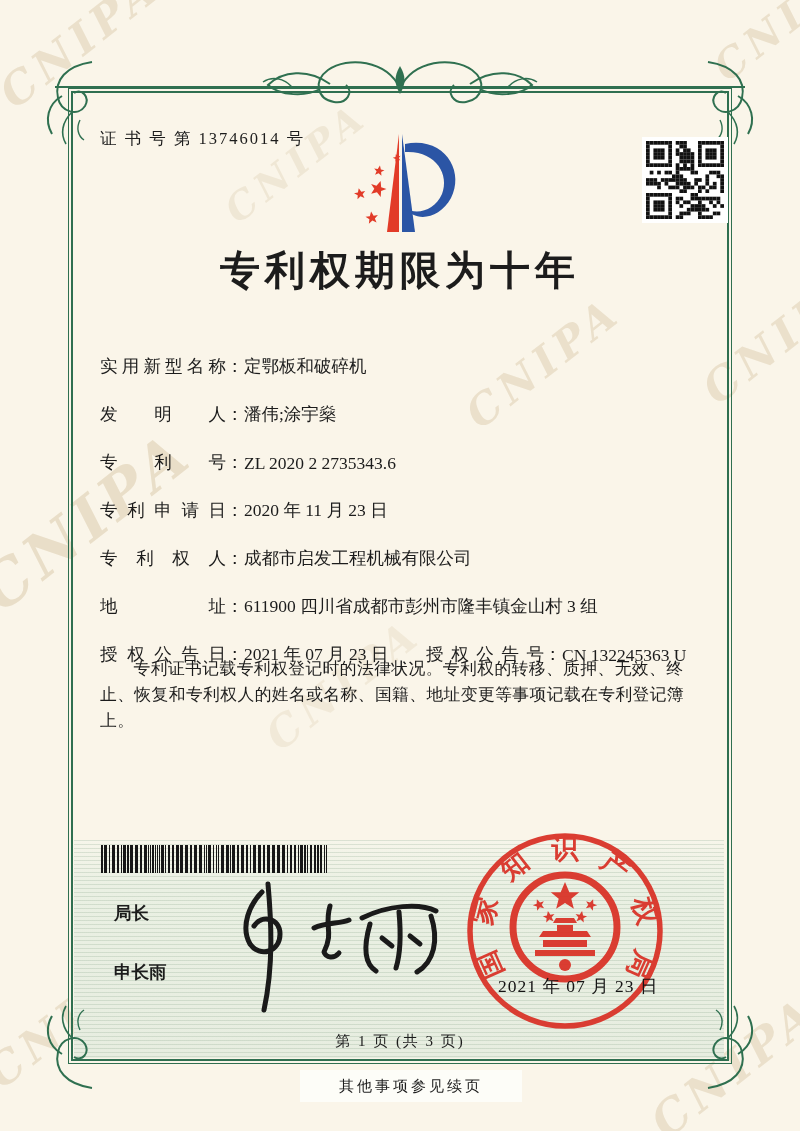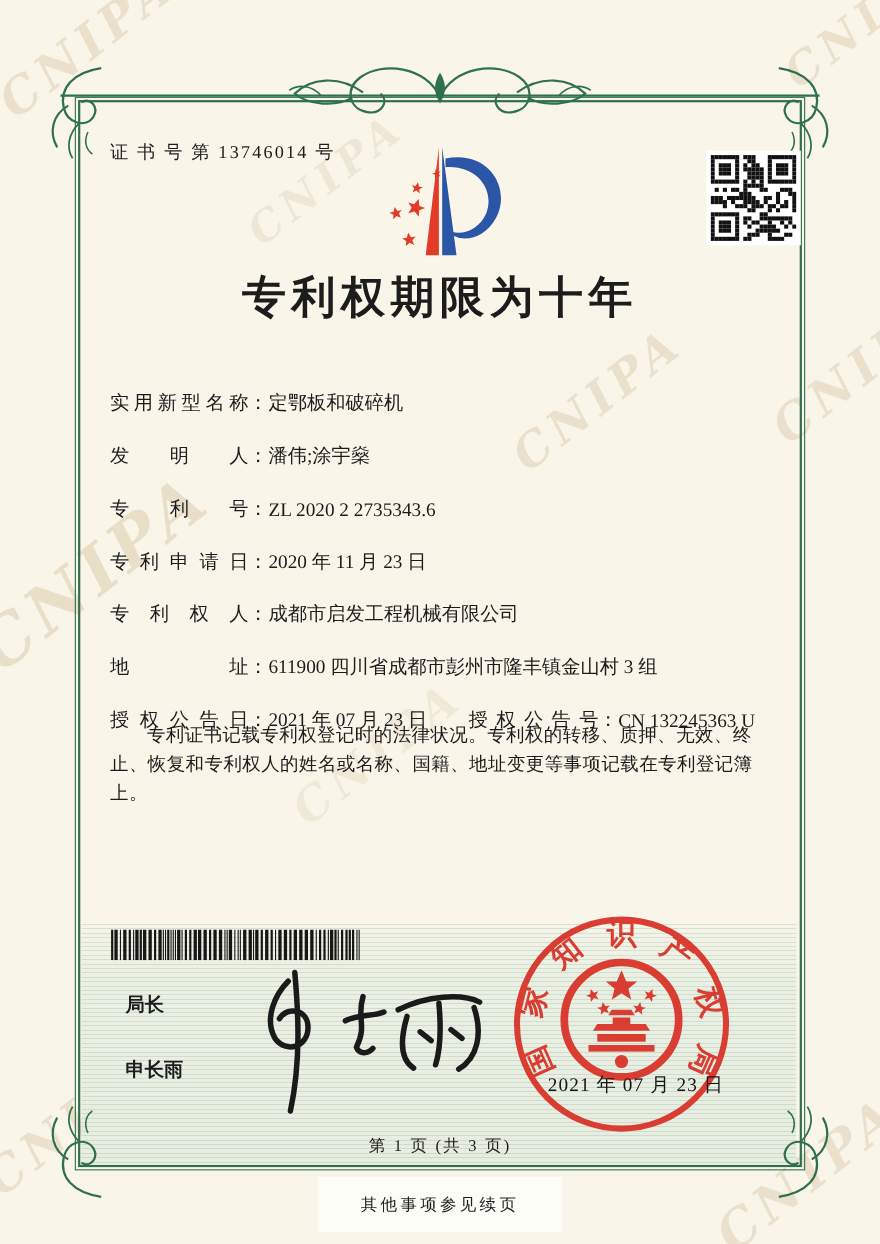--- a/index.html
+++ b/index.html
@@ -44,21 +44,21 @@
   .barcode{position:absolute;left:100px;top:845px;z-index:4;}
   .officer{position:absolute;left:114px;top:901px;z-index:4;
            font-family:"Liberation Sans","DejaVu Sans",sans-serif;font-weight:600;font-size:17.5px;}
   .officer div{margin-bottom:35px;}
   .sig{position:absolute;left:212px;top:860px;z-index:4;}
   .seal{position:absolute;left:455px;top:823px;z-index:5;opacity:.93;}
   .sealdate{position:absolute;left:498px;top:974px;z-index:6;font-size:17.5px;
             letter-spacing:1px;color:#141414;}
   .pageinfo{position:absolute;left:0;top:1032px;width:100%;text-align:center;
             font-size:15px;letter-spacing:2px;z-index:4;}
-  .footnote{position:absolute;left:289px;top:1070px;width:222px;height:50px;z-index:4;
+  .footnote{position:absolute;left:300px;top:1070px;width:222px;height:32px;z-index:4;
             background:#fdfdf8;display:flex;align-items:center;justify-content:center;
             font-size:15px;letter-spacing:3px;font-family:Liberation Mono, monospace;}
 </style>
 </head>
 <body>
 
 <span class="wm" style="left:-15px;top:14px;font-size:44px;">CNIPA</span>
 <span class="wm" style="left:212px;top:140px;font-size:38px;opacity:.3;">CNIPA</span>
 <span class="wm" style="left:700px;top:-6px;font-size:40px;">CNIPA</span>
 <span class="wm" style="left:452px;top:338px;font-size:42px;">CNIPA</span>

